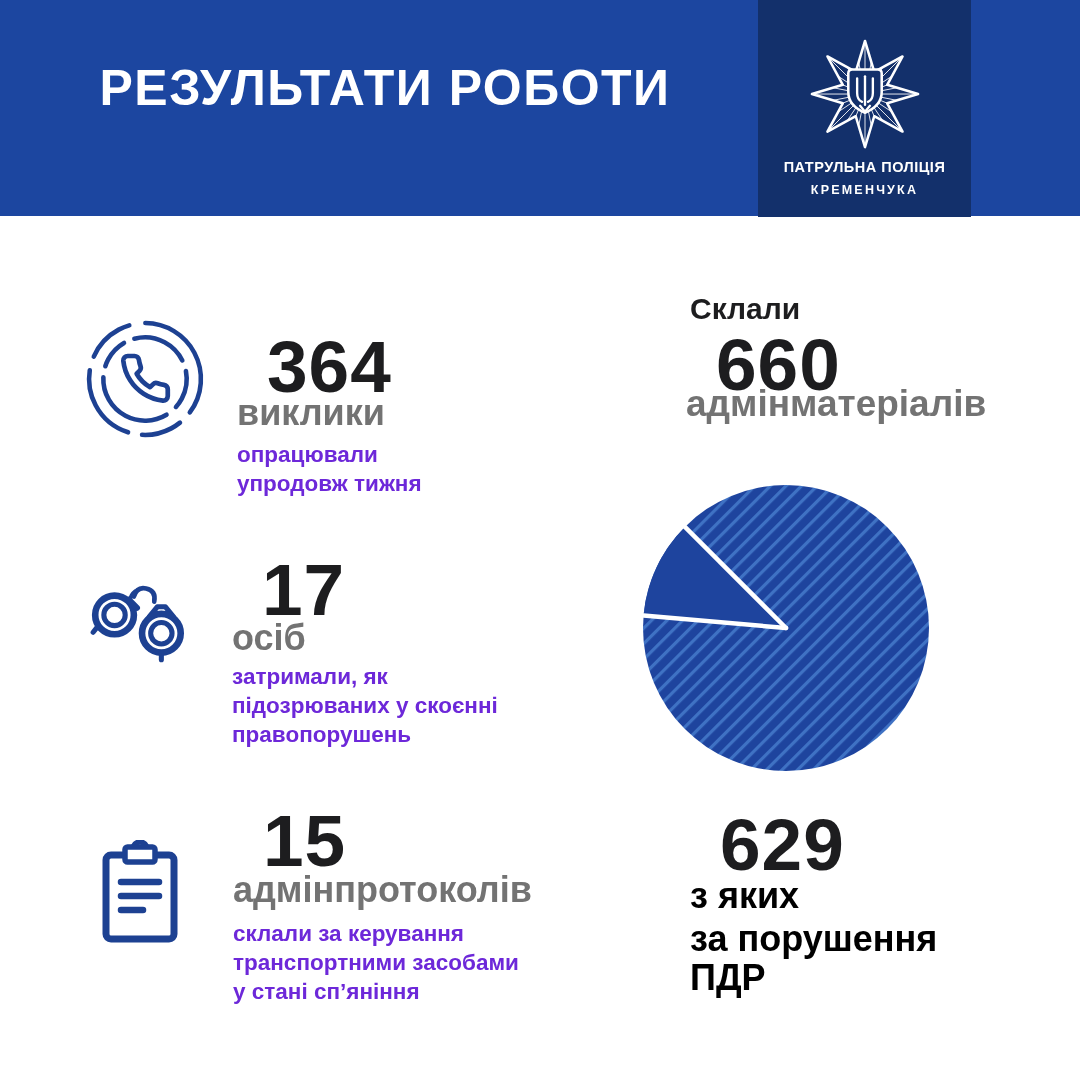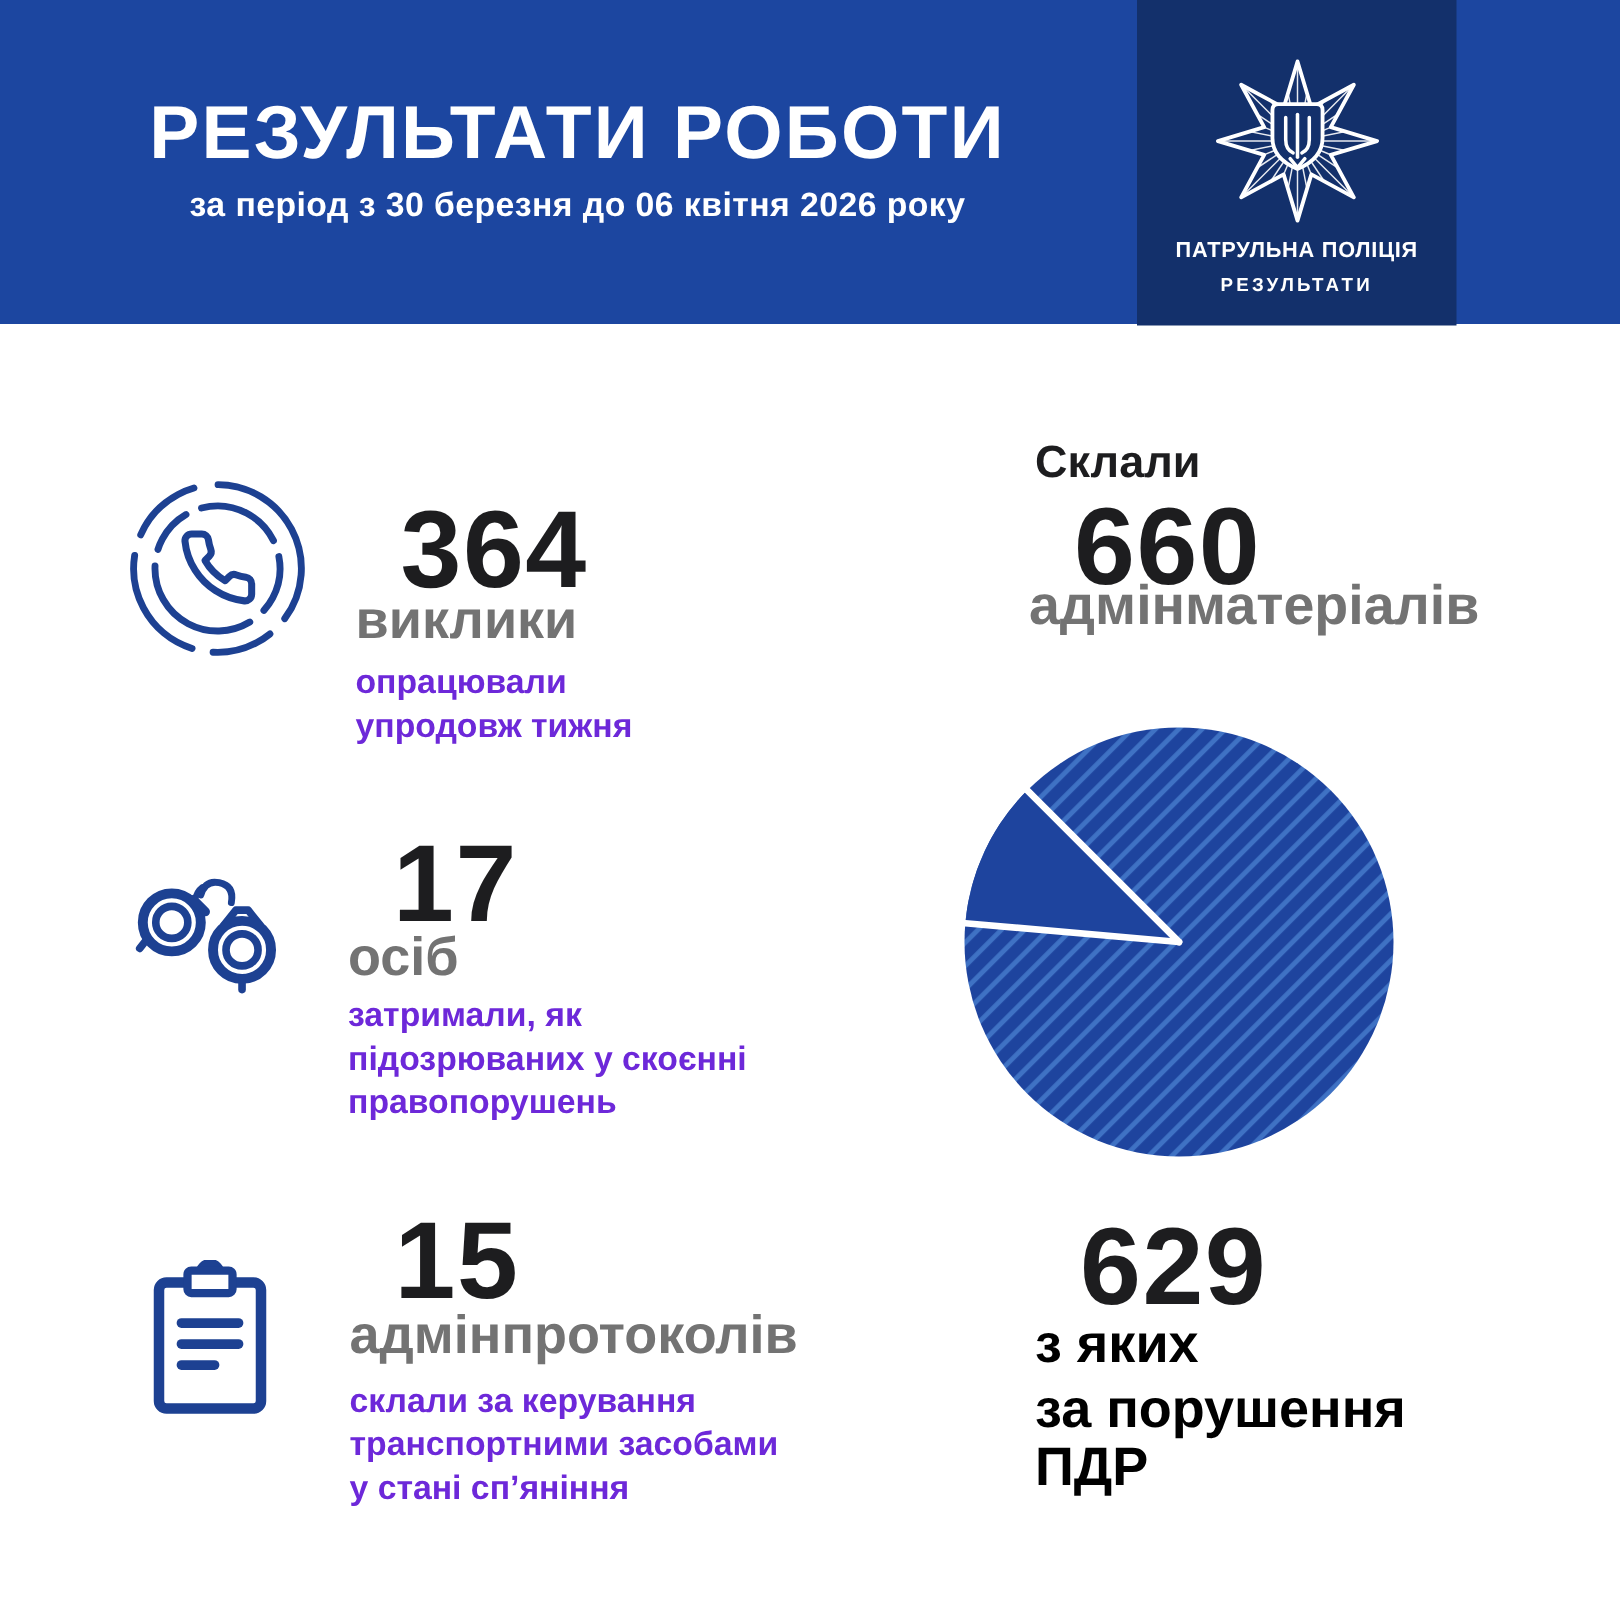--- a/index.html
+++ b/index.html
@@ -30,21 +30,20 @@
   .icon-abs{position:absolute;}
 </style>
 </head>
 <body>
 
 <div class="canvas">
 
   <header class="band">
     <div class="head-text">
       <h1 class="head-title">РЕЗУЛЬТАТИ РОБОТИ</h1>
-      <p class="head-sub">за період з 30 березня до 06 квітня 2026 року</p>
     </div>
 
     <div class="brand-panel">
       <svg class="badge" width="118" height="114" viewBox="0 0 120 116">
         <defs>
           <clipPath id="starclip">
             <polygon points="60,2 69.4,33.4 98.2,17.8 82.6,46.6 114,56 82.6,65.4 98.2,94.2 69.4,78.6 60,110 50.6,78.6 21.8,94.2 37.4,65.4 6,56 37.4,46.6 21.8,17.8 50.6,33.4"></polygon>
           </clipPath>
         </defs>
         <polygon points="60,2 69.4,33.4 98.2,17.8 82.6,46.6 114,56 82.6,65.4 98.2,94.2 69.4,78.6 60,110 50.6,78.6 21.8,94.2 37.4,65.4 6,56 37.4,46.6 21.8,17.8 50.6,33.4" fill="#13306b" stroke="#ffffff" stroke-width="2.6" stroke-linejoin="round"></polygon>
@@ -84,21 +83,21 @@
           </g>
         <path d="M60,31 h13 q4,0 4,4 v19 q0,14 -17,21 q-17,-7 -17,-21 v-19 q0,-4 4,-4 z" fill="#13306b" stroke="#ffffff" stroke-width="2.6"></path>
         <g stroke="#ffffff" stroke-width="2.4" fill="none" stroke-linecap="round">
           <path d="M52,40 v15 q0,7 5,9"></path>
           <path d="M68,40 v15 q0,7 -5,9"></path>
           <path d="M60,38 v29"></path>
           <path d="M55,68 l5,6 l5,-6"></path>
         </g>
       </svg>
       <div class="brand-l1">ПАТРУЛЬНА ПОЛІЦІЯ</div>
-      <div class="brand-l2">РЕЗУЛЬТАТИ</div>
+      <div class="brand-l2">КРЕМЕНЧУКА</div>
     </div>
   </header>
 
   <div>
     <svg class="icon-abs" style="left:84px;top:318px" width="122" height="122" viewBox="0 0 120 120" fill="none" stroke="#1d4192" stroke-linecap="round">
       <circle cx="60" cy="60" r="55" stroke-width="4.5" stroke-dasharray="62 14 40 14 78 14 48 16" transform="rotate(-28 60 60)"></circle>
       <circle cx="60" cy="60" r="41" stroke-width="4.5" stroke-dasharray="46 11 30 11 56 11 38 12" transform="rotate(118 60 60)"></circle>
       <path transform="translate(34,33) scale(2.2)" stroke-width="2.1" fill="#ffffff" stroke-linejoin="round" d="M22 16.92v3a2 2 0 0 1-2.18 2 19.79 19.79 0 0 1-8.63-3.07 19.5 19.5 0 0 1-6-6A19.79 19.79 0 0 1 2.12 4.11 2 2 0 0 1 4.11 2h3a2 2 0 0 1 2 1.72c.127.96.361 1.903.7 2.81a2 2 0 0 1-.45 2.11L8.09 9.91a16 16 0 0 0 6 6l1.27-1.27a2 2 0 0 1 2.11-.45c.907.339 1.85.573 2.81.7A2 2 0 0 1 22 16.92z"></path>
     </svg>
     <div class="num" style="left:237px;top:330px">364</div>

